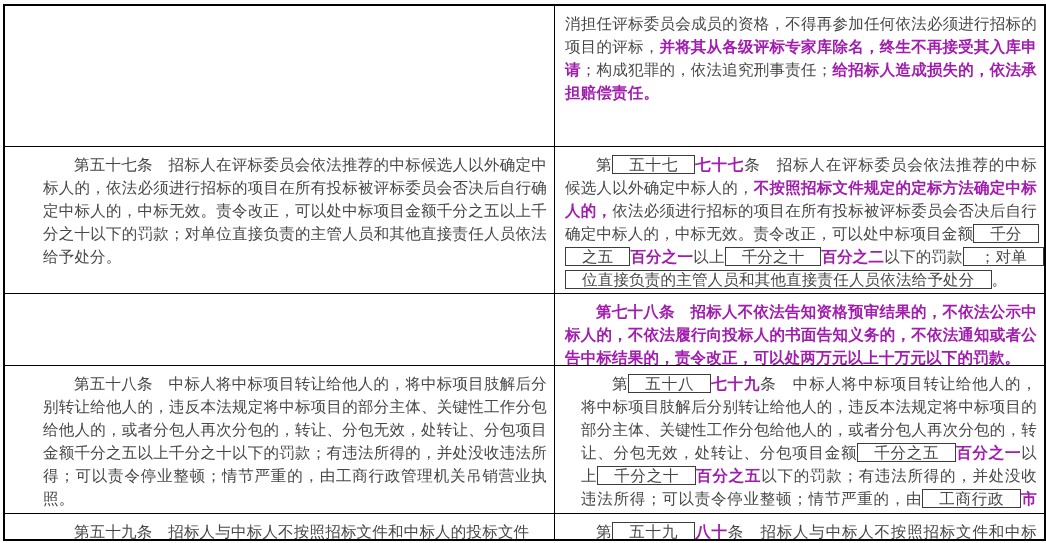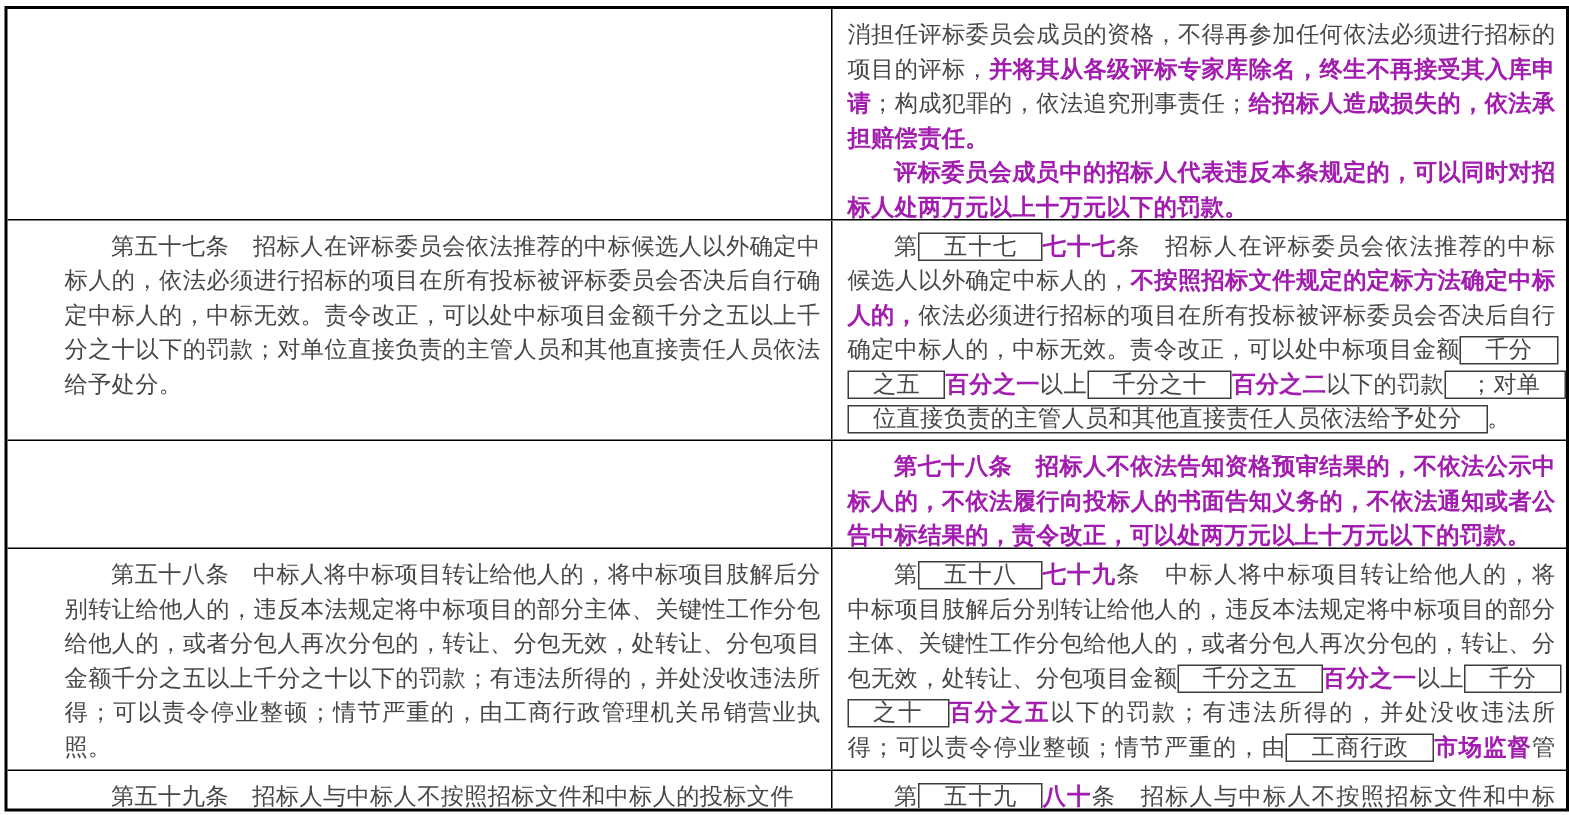--- a/index.html
+++ b/index.html
@@ -15,21 +15,21 @@
     width:1039px;
     border:2px solid #000;
     box-sizing:content-box;
     background:#fff;
   }
   .trow{display:flex;box-sizing:border-box;overflow:hidden;}
   .trow + .trow{border-top:1px solid #000;}
   .trow:nth-child(1){height:140px;}
   .trow:nth-child(2){height:147px;}
   .trow:nth-child(3){height:72px;}
-  .trow:nth-child(4){height:148px;}
+  .trow:nth-child(4){height:148px;gap:16px;}
   .trow:nth-child(5){height:26px;}
   .tcell{
     box-sizing:border-box;
     padding:6px 7px 0 10px;
     font-size:15.5px;
     line-height:23px;
     letter-spacing:0.2px;
     text-align:justify;
     color:#474747;
     overflow:hidden;
@@ -53,21 +53,20 @@
 </style>
 </head>
 <body>
 
 <div class="page">
   <div class="doc-table" id="doc-table">
       <div class="trow">
         <div class="tcell old"></div>
         <div class="tcell new">
           <p class=""><span class="seg-regular">消担任评标委员会成员的资格，不得再参加任何依法必须进行招标的项目的评标，</span><span class="seg-bold">并将其从各级评标专家库除名，终生不再接受其入库申请</span><span class="seg-regular">；构成犯罪的，依法追究刑事责任；</span><span class="seg-bold">给招标人造成损失的，依法承担赔偿责任。</span></p>
-          <p class="indent"><span class="seg-bold">评标委员会成员中的招标人代表违反本条规定的，可以同时对招标人处两万元以上十万元以下的罚款。</span></p>
         </div>
       </div>
       <div class="trow">
         <div class="tcell old">
           <p class="indent"><span class="seg-regular">第五十七条　招标人在评标委员会依法推荐的中标候选人以外确定中标人的，依法必须进行招标的项目在所有投标被评标委员会否决后自行确定中标人的，中标无效。责令改正，可以处中标项目金额千分之五以上千分之十以下的罚款；对单位直接负责的主管人员和其他直接责任人员依法给予处分。</span></p>
         </div>
         <div class="tcell new">
           <p class="indent"><span class="seg-regular">第</span><span class="seg-boxed">五十七</span><span class="seg-bold">七十七</span><span class="seg-regular">条　招标人在评标委员会依法推荐的中标候选人以外确定中标人的，</span><span class="seg-bold">不按照招标文件规定的定标方法确定中标人的，</span><span class="seg-regular">依法必须进行招标的项目在所有投标被评标委员会否决后自行确定中标人的，中标无效。责令改正，可以处中标项目金额</span><span class="seg-boxed">千分之五</span><span class="seg-bold">百分之一</span><span class="seg-regular">以上</span><span class="seg-boxed">千分之十</span><span class="seg-bold">百分之二</span><span class="seg-regular">以下的罚款</span><span class="seg-boxed">；对单位直接负责的主管人员和其他直接责任人员依法给予处分</span><span class="seg-regular">。</span></p>
         </div>
       </div>

